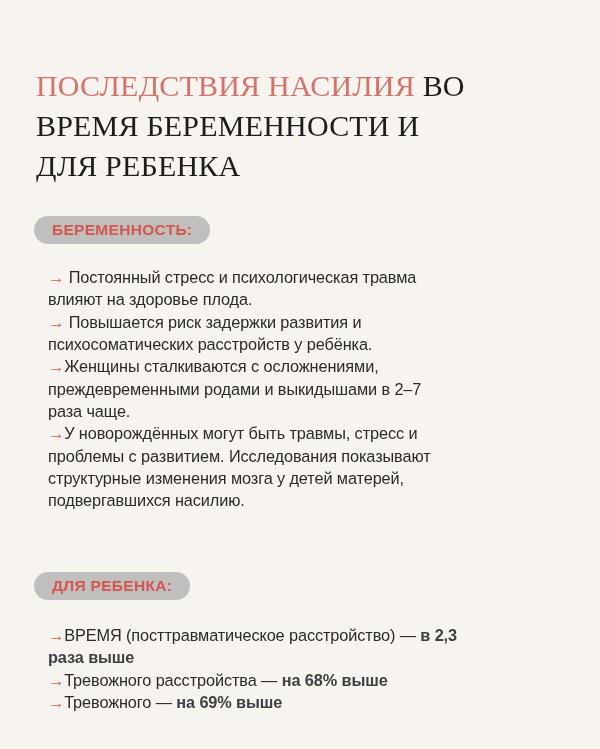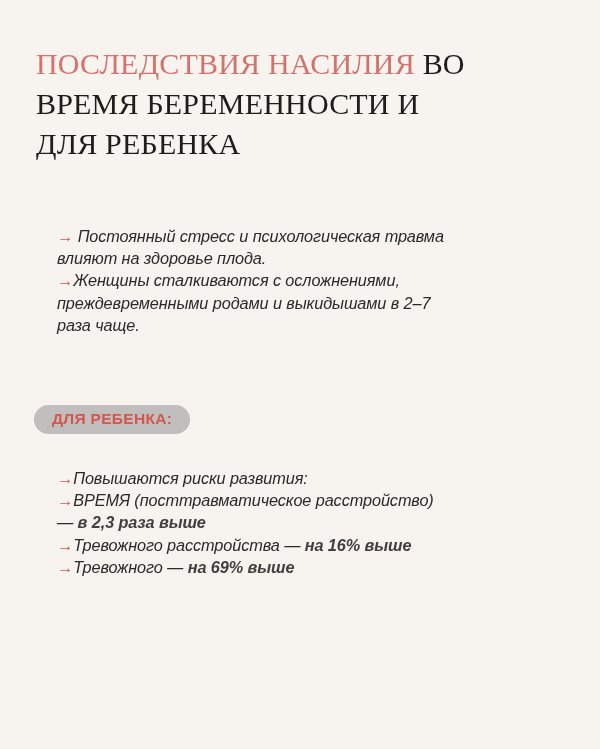--- a/index.html
+++ b/index.html
@@ -13,21 +13,21 @@
     font-family: "Liberation Sans", sans-serif;
     color: #2b2b2b;
     overflow: hidden;
   }
 
   .page {
     position: relative;
     width: 492px;
     height: 749px;
     box-sizing: border-box;
-    padding: 44px 26px 0 34px;
+    padding: 66px 26px 0 34px;
     border-radius: 10px;
   }
 
   
   .title {
     font-family: "Liberation Serif", serif;
     font-size: 30px;
     line-height: 1.33;
     letter-spacing: 0.2px;
     color: #1f1d1c;
@@ -50,23 +50,22 @@
     font-size: 15.5px;
     font-weight: bold;
     letter-spacing: 0.3px;
     padding: 6px 18px 7px 18px;
     border-radius: 20px;
     line-height: 1;
   }
 
   
   .body-block {
-    margin: 17px;
+    margin: 8px;
     padding: 0 0 0 6px;
-    font-style: italic;
   }
   .para {
     font-size: 16.3px;
     line-height: 1.37;
     color: #2b2a29;
     margin: 0;
     letter-spacing: -0.1px;
   }
   .arrow {
     color: #d4564e;
@@ -90,36 +89,40 @@
 <body>
 
 <div class="page">
 
   <h1 class="title">
     <span class="accent">ПОСЛЕДСТВИЯ НАСИЛИЯ</span><span> ВО ВРЕМЯ БЕРЕМЕННОСТИ И ДЛЯ РЕБЕНКА</span>
   </h1>
 
   <div class="spacer-title"></div>
 
+  <div class="badge-row">
+    <span class="badge">БЕРЕМЕННОСТЬ:</span>
+  </div>
 
   <div class="spacer-badge-body"></div>
 
   <div class="body-block">
     <p class="para"><span class="arrow spaced">→</span><span>Постоянный стресс и психологическая травма влияют на здоровье плода.</span></p>
+    <p class="para"><span class="arrow spaced">→</span><span>Повышается риск задержки развития и психосоматических расстройств у ребёнка.</span></p>
     <p class="para"><span class="arrow">→</span><span>Женщины сталкиваются с осложнениями, преждевременными родами и выкидышами в 2–7 раза чаще.</span></p>
+    <p class="para"><span class="arrow">→</span><span>У новорождённых могут быть травмы, стресс и проблемы с развитием. Исследования показывают структурные изменения мозга у детей матерей, подвергавшихся насилию.</span></p>
   </div>
 
   <div class="spacer-section"></div>
 
   <div class="badge-row">
     <span class="badge">ДЛЯ РЕБЕНКА:</span>
   </div>
 
   <div class="spacer-badge-body2"></div>
 
   <div class="body-block">
-    <p class="para"><span class="arrow">→</span><span>Повышаются риски развития:</span></p>
     <p class="para"><span class="arrow">→</span><span>ВРЕМЯ (посттравматическое расстройство) — </span><span class="hl">в 2,3 раза выше</span></p>
-    <p class="para"><span class="arrow">→</span><span>Тревожного расстройства — </span><span class="hl">на 16% выше</span></p>
+    <p class="para"><span class="arrow">→</span><span>Тревожного расстройства — </span><span class="hl">на 68% выше</span></p>
     <p class="para"><span class="arrow">→</span><span>Тревожного — </span><span class="hl">на 69% выше</span></p>
   </div>
 
 </div>
 
 </body></html>

